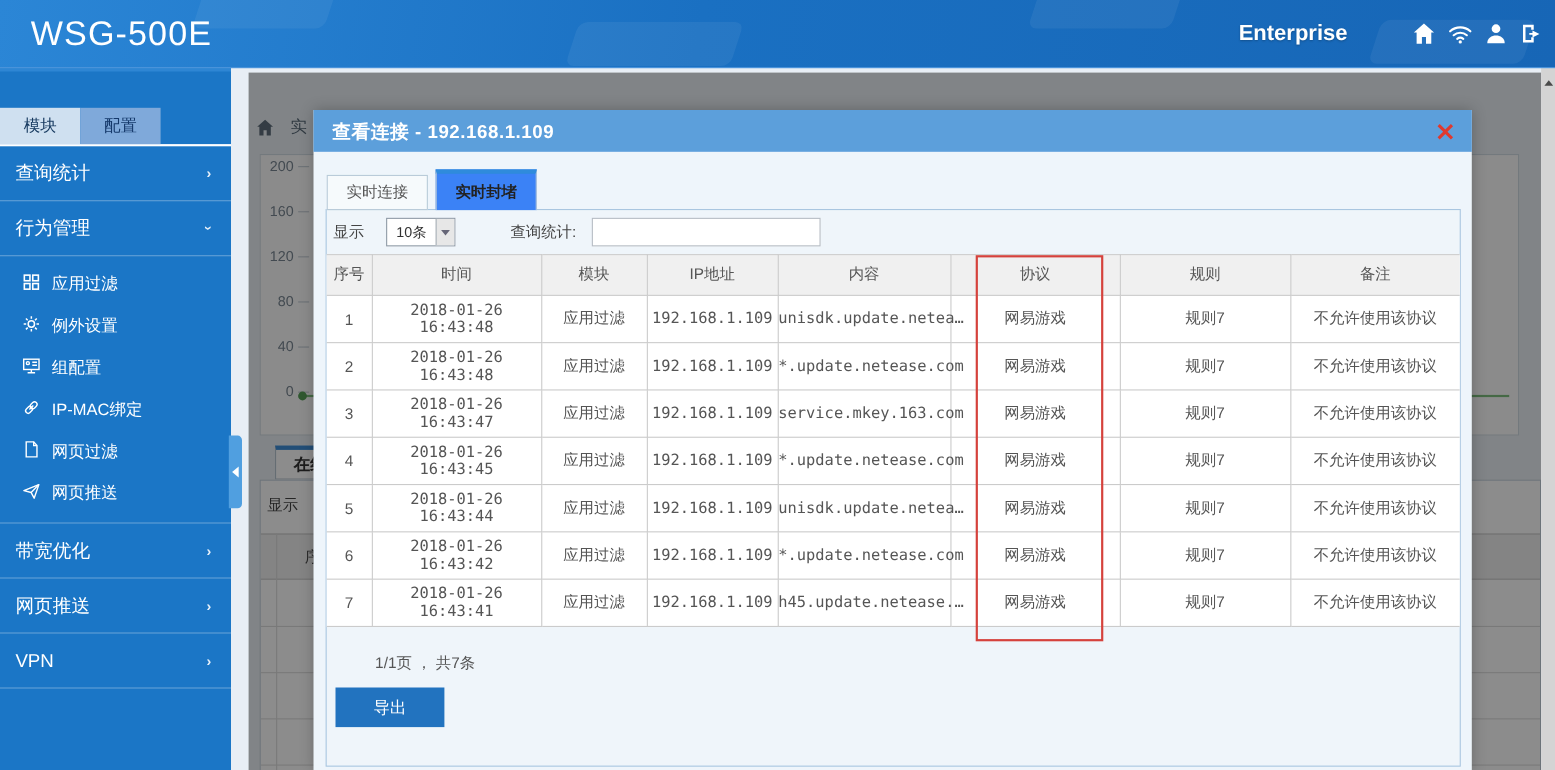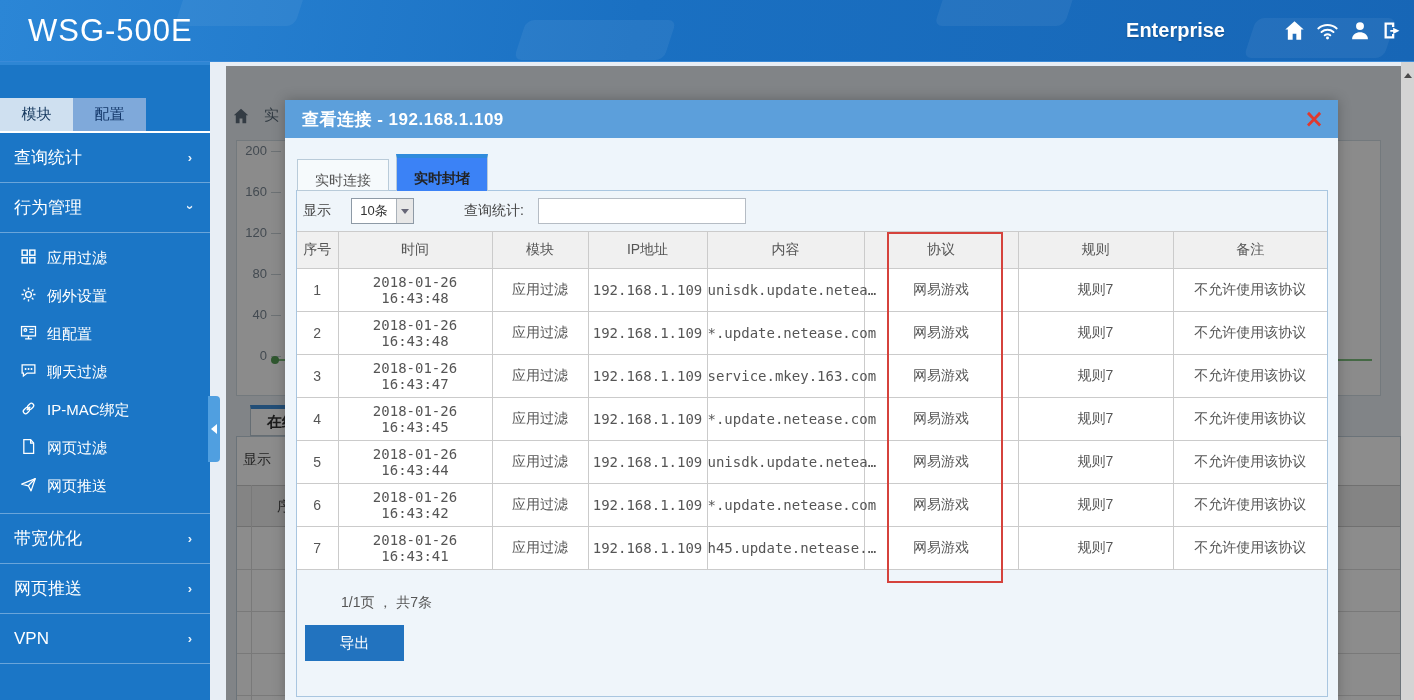--- a/index.html
+++ b/index.html
@@ -75,21 +75,21 @@
     border-bottom:5px solid #4a4a4a; display:block;}
 
   
   .modal { position:absolute; left:285px; top:100px; width:1053px; height:600px;
     background:#EEF5FB; z-index:100; box-shadow:0 0 12px rgba(0,0,0,.25);}
   .modal-header { height:38px; background:#5C9FDB; display:flex; align-items:center; }
   .modal-title { color:#fff; font-size:17px; font-weight:bold; margin-left:17px; letter-spacing:.5px;}
   .modal-close { margin-left:auto; margin-right:14px; color:#e0392e; font-size:24px; font-weight:bold;
     line-height:20px; cursor:pointer; font-family:"DejaVu Sans",sans-serif;}
   .mtabs { position:absolute; left:12px; top:54px; display:flex; align-items:flex-end; z-index:5;}
-  .mtab { height:32px; padding:12px 17px; display:flex; font-size:14px; cursor:pointer;}
+  .mtab { height:32px; padding:12px 17px; display:flex; align-items:center; font-size:14px; cursor:pointer;}
   .mtab.idle { background:#f6fafc; border:1px solid #b9cbd9; color:#555; margin-right:7px;}
   .mtab.active { background:#3b82f6; border:1px solid #b9cbd9; border-bottom:none; border-top:4px solid #2f8bdc;
     color:#222; font-weight:bold; height:37px;}
   .mpanel { position:absolute; left:11px; right:10px; top:90px; bottom:3px;
     border:1px solid #a9c6e0; background:#EFF5FA;}
   .mcontrols { height:40px; display:flex; align-items:center; padding-left:6px; font-size:14px; color:#444;}
   .msel { margin-left:20px; width:63px; height:26px; border:1px solid #8e9aa6; background:#fff;
     display:flex; align-items:center; cursor:pointer;}
   .msel .val { flex:1; text-align:center; font-size:13px; color:#333;}
   .msel .arrow { width:17px; height:100%; background:#e7e7e7; border-left:1px solid #aab2ba;
@@ -235,27 +235,20 @@
           <div class="side-sub-item">
             <span><svg width="17" height="17" viewBox="0 0 20 20" fill="none" stroke="#fff" stroke-width="1.5">
                 <rect x="1.8" y="3" width="16.4" height="11"></rect>
                 <circle cx="6.3" cy="7.2" r="1.6"></circle>
                 <path d="M11 6.2h5M11 9.5h5M10 14v3M6 17.5h8"></path>
               </svg></span>
             <span>组配置</span>
           </div>
           <div class="side-sub-item">
             <span><svg width="17" height="17" viewBox="0 0 20 20" fill="none" stroke="#fff" stroke-width="1.5">
-                <path d="M2.5 3.5h15v9.5H8.5l-4.5 3.5v-3.5h-1.5z"></path>
-                <path d="M6.5 8.3h.1M10 8.3h.1M13.5 8.3h.1" stroke-width="2.2" stroke-linecap="round"></path>
-              </svg></span>
-            <span>聊天过滤</span>
-          </div>
-          <div class="side-sub-item">
-            <span><svg width="17" height="17" viewBox="0 0 20 20" fill="none" stroke="#fff" stroke-width="1.5">
                 <g transform="rotate(-45 10 10)">
                   <rect x="2.5" y="7.3" width="8" height="5.4" rx="2.7"></rect>
                   <rect x="9.5" y="7.3" width="8" height="5.4" rx="2.7"></rect>
                   <path d="M7 10h6"></path>
                 </g>
               </svg></span>
             <span>IP-MAC绑定</span>
           </div>
           <div class="side-sub-item">
             <span><svg width="17" height="17" viewBox="0 0 20 20" fill="none" stroke="#fff" stroke-width="1.5">

